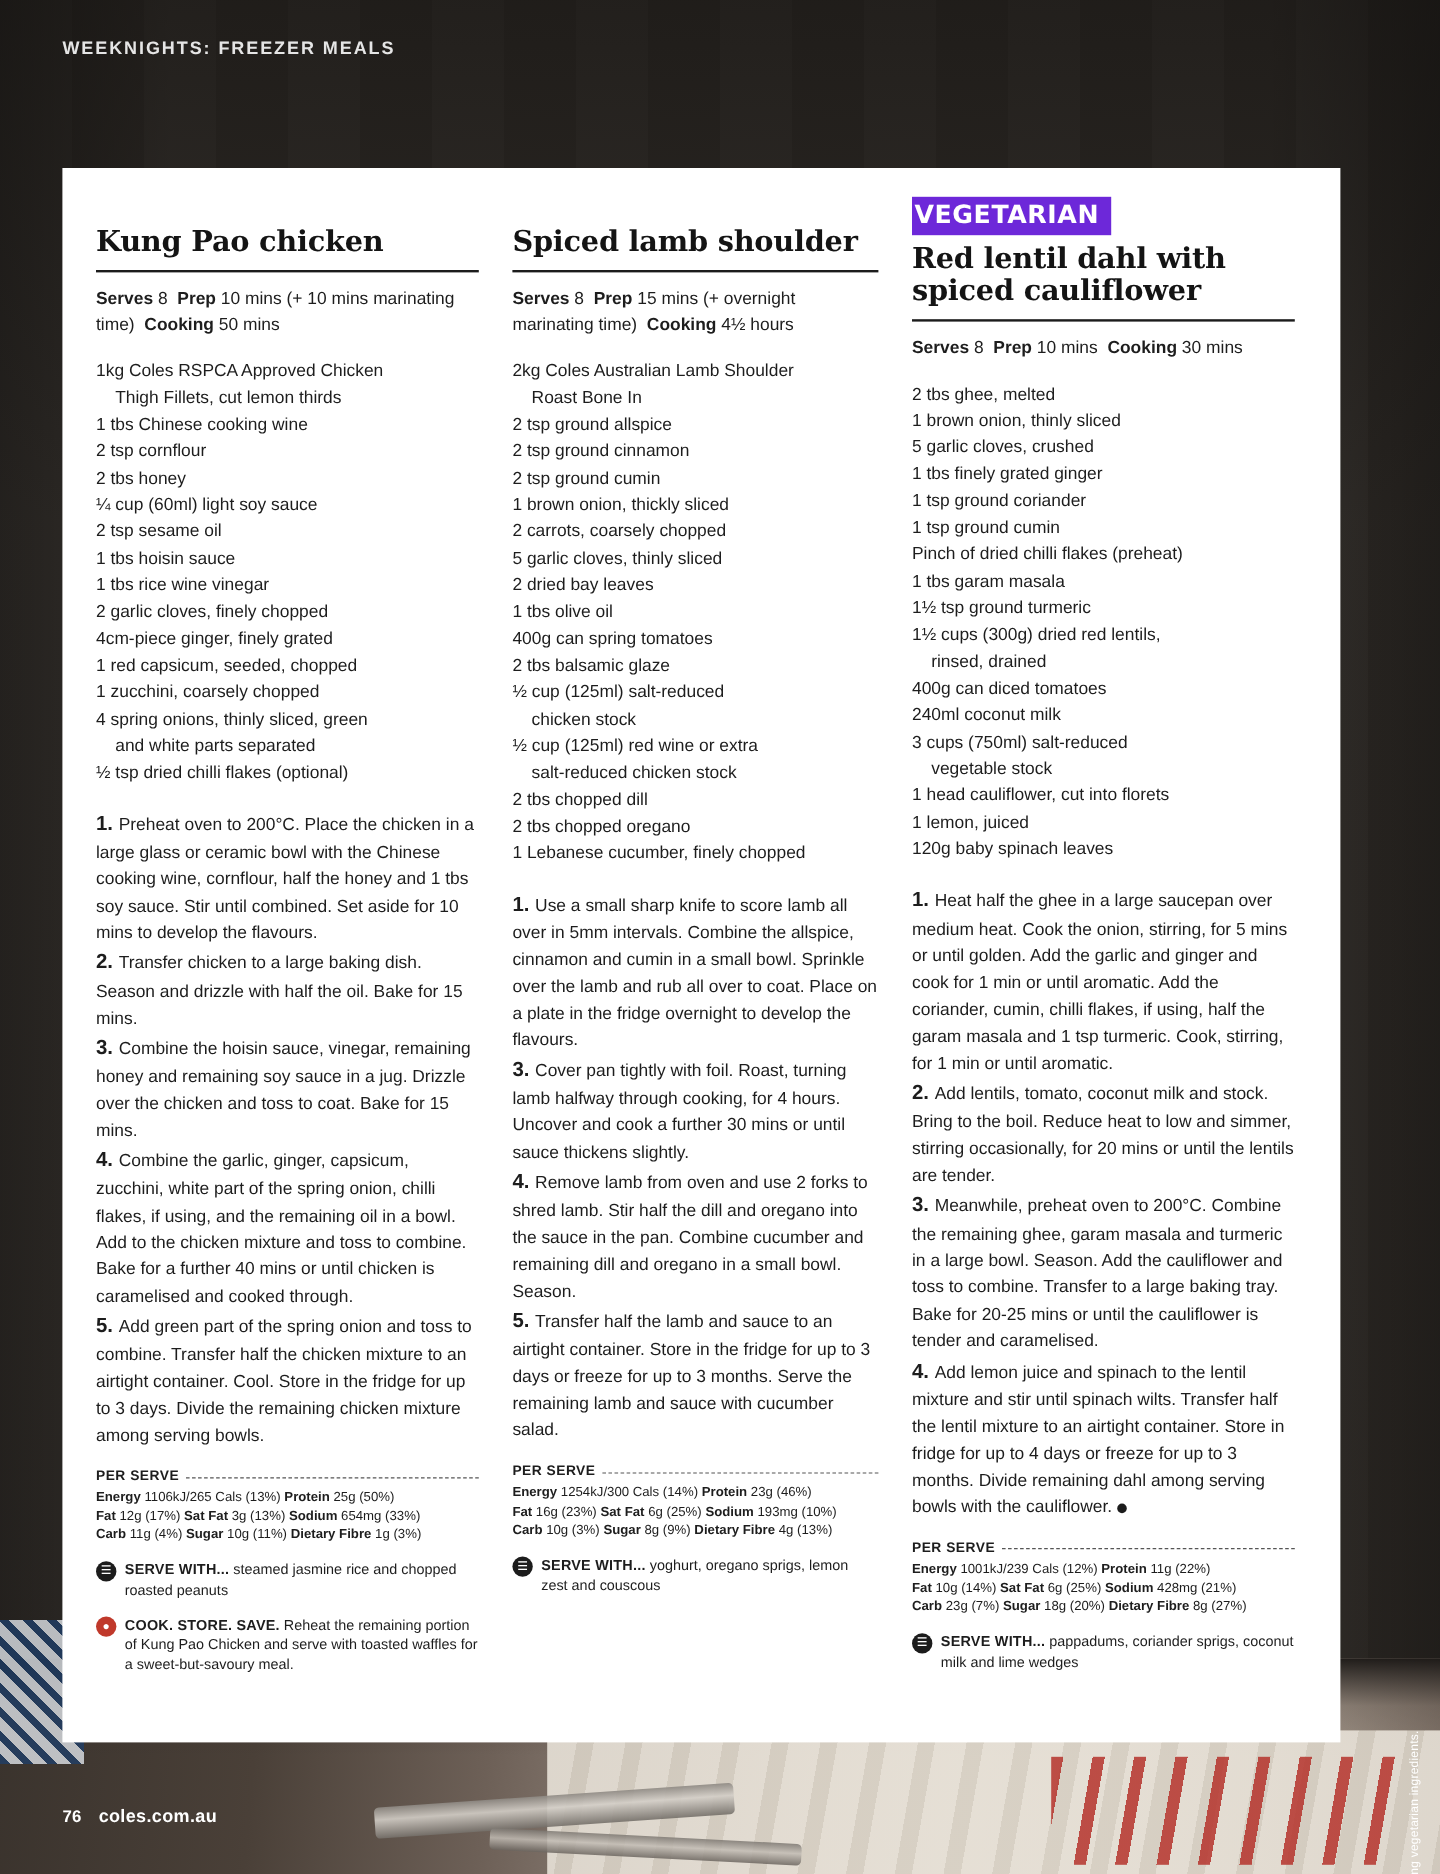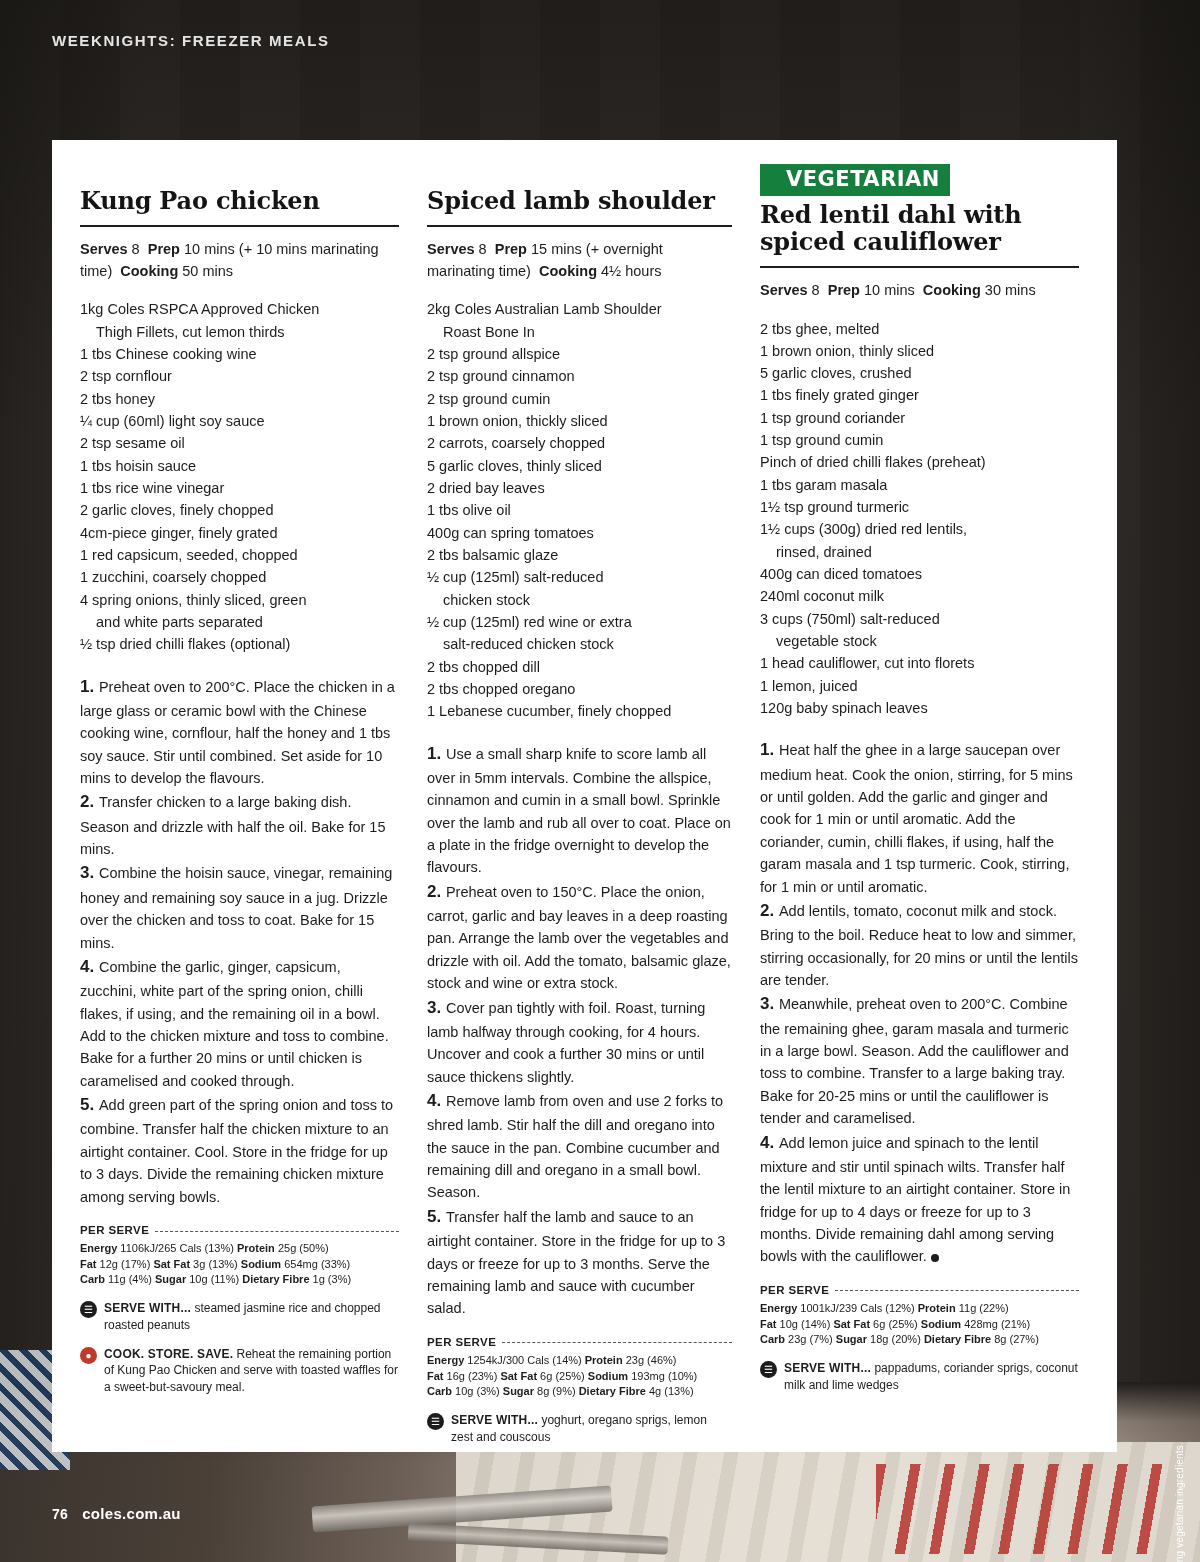--- a/index.html
+++ b/index.html
@@ -124,27 +124,27 @@
     width: 333px;
     padding: 0 14px;
     position: relative;
   }
   .col + .col { border-left: none; }
   .col-1 { padding-left: 0; }
   .col-3 { padding-right: 0; }
 
   .veg-badge {
     display: inline-block;
-    background: #15803d;
+    background: #6d28d9;
     color: #ffffff;
     font-family: "DejaVu Sans", sans-serif;
     font-weight: bold;
     font-size: 21px;
     letter-spacing: 0.5px;
-    padding: 3px 10px 5px 26px;
+    padding: 3px 10px 5px 2px;
     margin-bottom: 6px;
   }
   h2.recipe-title {
     font-family: "DejaVu Serif", serif;
     font-weight: bold;
     font-size: 24px;
     line-height: 1.12;
     color: #141414;
     margin: 0 0 10px 0;
     letter-spacing: -0.2px;
@@ -278,21 +278,21 @@
         <div>1 red capsicum, seeded, chopped</div>
         <div>1 zucchini, coarsely chopped</div>
         <div>4 spring onions, thinly sliced, green</div>
         <div class="cont">and white parts separated</div>
         <div>½ tsp dried chilli flakes (optional)</div>
       </div>
     <div class="steps">
         <p><b class="num">1. </b><span>Preheat oven to 200°C. Place the chicken in a large glass or ceramic bowl with the Chinese cooking wine, cornflour, half the honey and 1 tbs soy sauce. Stir until combined. Set aside for 10 mins to develop the flavours.</span></p>
         <p><b class="num">2. </b><span>Transfer chicken to a large baking dish. Season and drizzle with half the oil. Bake for 15 mins.</span></p>
         <p><b class="num">3. </b><span>Combine the hoisin sauce, vinegar, remaining honey and remaining soy sauce in a jug. Drizzle over the chicken and toss to coat. Bake for 15 mins.</span></p>
-        <p><b class="num">4. </b><span>Combine the garlic, ginger, capsicum, zucchini, white part of the spring onion, chilli flakes, if using, and the remaining oil in a bowl. Add to the chicken mixture and toss to combine. Bake for a further 20 mins or until chicken is caramelised and cooked through.</span></p>
+        <p><b class="num">4. </b><span>Combine the garlic, ginger, capsicum, zucchini, white part of the spring onion, chilli flakes, if using, and the remaining oil in a bowl. Add to the chicken mixture and toss to combine. Bake for a further 40 mins or until chicken is caramelised and cooked through.</span></p>
         <p><b class="num">5. </b><span>Add green part of the spring onion and toss to combine. Transfer half the chicken mixture to an airtight container. Cool. Store in the fridge for up to 3 days. Divide the remaining chicken mixture among serving bowls.</span></p>
       </div>
     <div class="pernutr">
         <div class="hdr">
           <span>PER SERVE</span>
           <span class="dash"></span>
         </div>
         <div class="line"><b>Energy</b> 1106kJ/265 Cals (13%) <b>Protein</b> 25g (50%)</div>
         <div class="line"><b>Fat</b> 12g (17%) <b>Sat Fat</b> 3g (13%) <b>Sodium</b> 654mg (33%)</div>
         <div class="line"><b>Carb</b> 11g (4%) <b>Sugar</b> 10g (11%) <b>Dietary Fibre</b> 1g (3%)</div>
@@ -329,21 +329,20 @@
         <div>½ cup (125ml) salt-reduced</div>
         <div class="cont">chicken stock</div>
         <div>½ cup (125ml) red wine or extra</div>
         <div class="cont">salt-reduced chicken stock</div>
         <div>2 tbs chopped dill</div>
         <div>2 tbs chopped oregano</div>
         <div>1 Lebanese cucumber, finely chopped</div>
       </div>
     <div class="steps">
         <p><b class="num">1. </b><span>Use a small sharp knife to score lamb all over in 5mm intervals. Combine the allspice, cinnamon and cumin in a small bowl. Sprinkle over the lamb and rub all over to coat. Place on a plate in the fridge overnight to develop the flavours.</span></p>
-        <p><b class="num">2. </b><span>Preheat oven to 150°C. Place the onion, carrot, garlic and bay leaves in a deep roasting pan. Arrange the lamb over the vegetables and drizzle with oil. Add the tomato, balsamic glaze, stock and wine or extra stock.</span></p>
         <p><b class="num">3. </b><span>Cover pan tightly with foil. Roast, turning lamb halfway through cooking, for 4 hours. Uncover and cook a further 30 mins or until sauce thickens slightly.</span></p>
         <p><b class="num">4. </b><span>Remove lamb from oven and use 2 forks to shred lamb. Stir half the dill and oregano into the sauce in the pan. Combine cucumber and remaining dill and oregano in a small bowl. Season.</span></p>
         <p><b class="num">5. </b><span>Transfer half the lamb and sauce to an airtight container. Store in the fridge for up to 3 days or freeze for up to 3 months. Serve the remaining lamb and sauce with cucumber salad.</span></p>
       </div>
     <div class="pernutr">
         <div class="hdr">
           <span>PER SERVE</span>
           <span class="dash"></span>
         </div>
         <div class="line"><b>Energy</b> 1254kJ/300 Cals (14%) <b>Protein</b> 23g (46%)</div>

